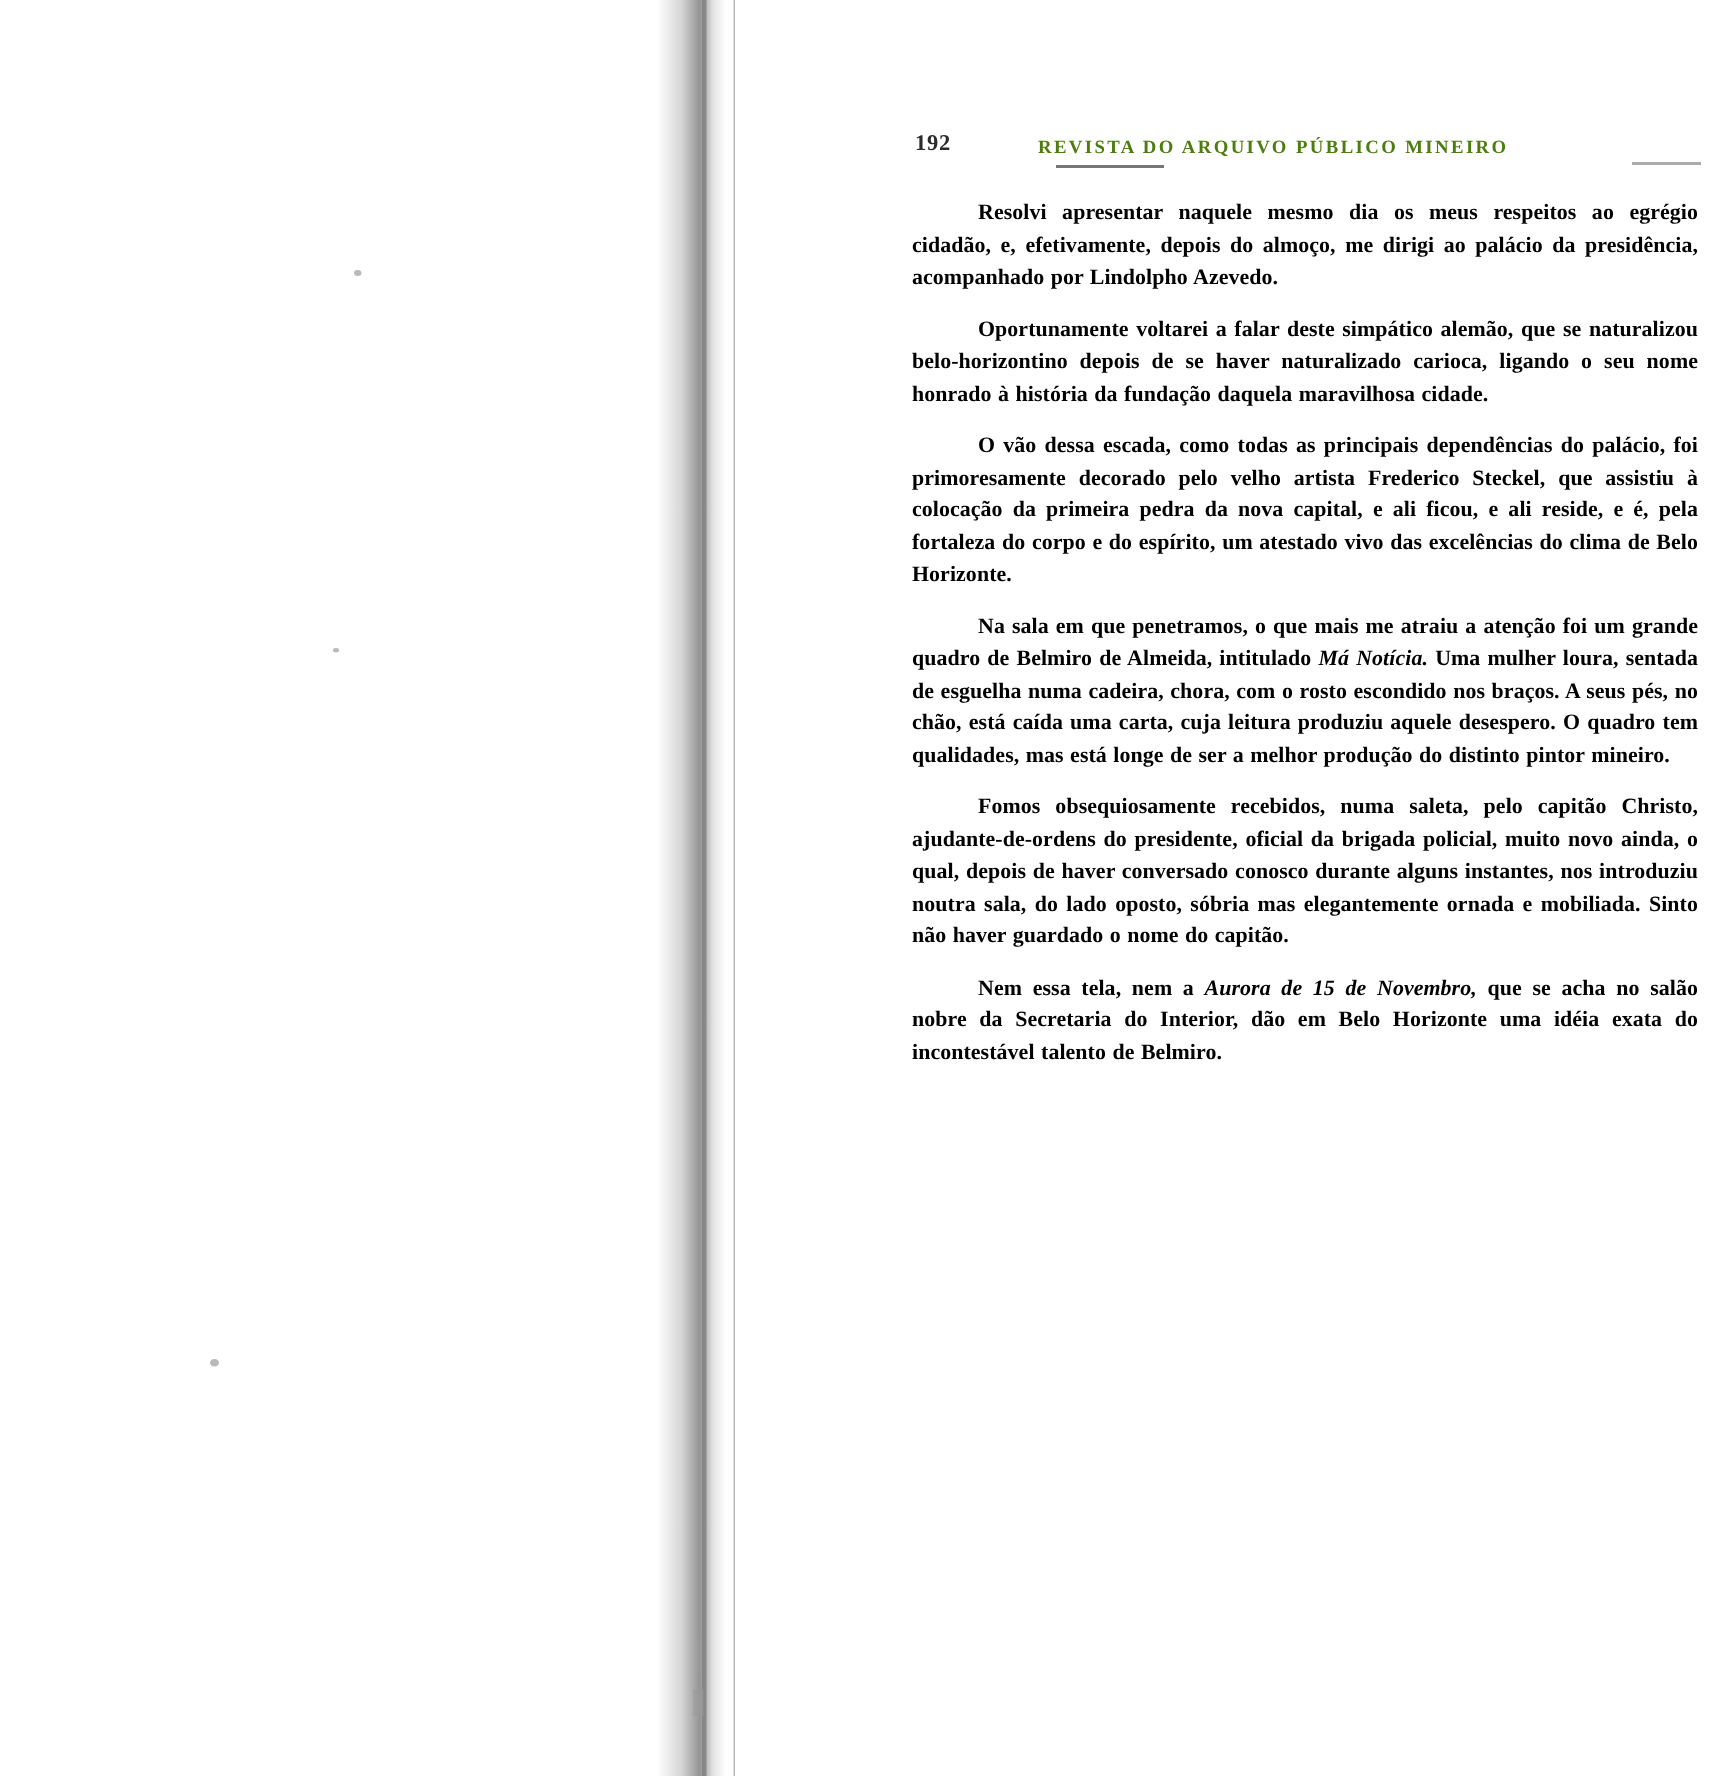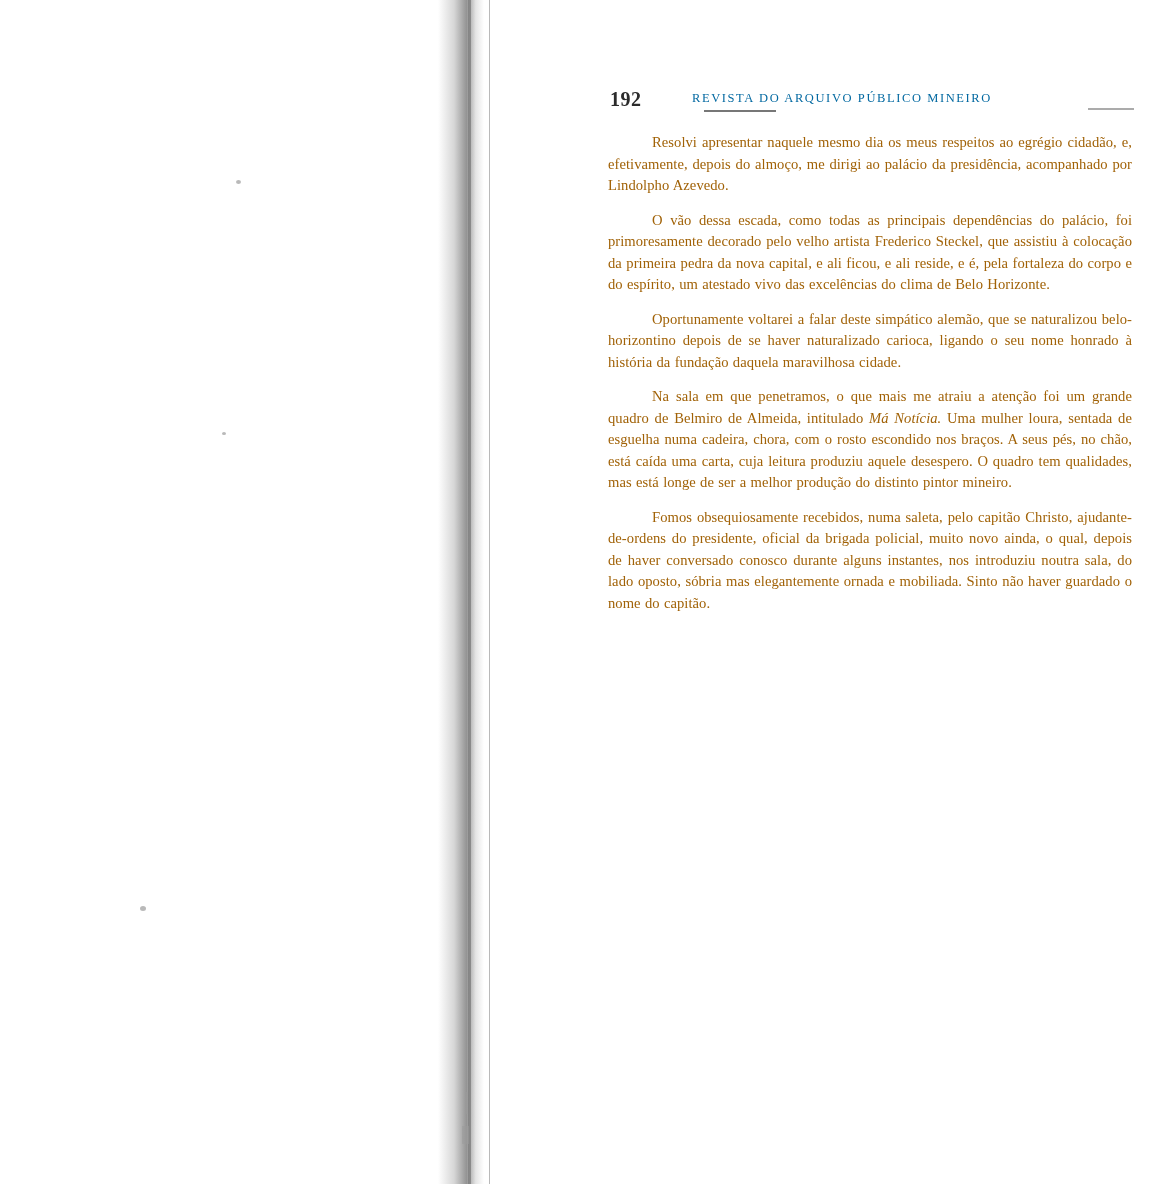--- a/index.html
+++ b/index.html
@@ -70,33 +70,34 @@
   }
 
   #running-head {
     position: relative;
     height: 34px;
   }
   .folio {
     position: absolute;
     left: 14px;
     top: 0;
-    font-size: 20px;
+    font-size: 15px;
     font-weight: bold;
     color: #2b2b2b;
     letter-spacing: .5px;
   }
   .head-title {
     position: absolute;
     left: 96px;
     top: 3px;
     font-size: 12.5px;
     letter-spacing: 1.6px;
-    color: #0369a1;
+    color: #4d7c0f;
     white-space: nowrap;
+    font-weight: bold;
   }
   .rule-left {
     position: absolute;
     left: 108px;
     top: 22px;
     width: 72px;
     height: 2px;
     background: #555;
     opacity: .8;
   }
@@ -114,22 +115,22 @@
     margin-top: 10px;
     padding-left: 12px;
     padding-right: 4px;
   }
   p.para {
     margin: 0 0 13px 0;
     text-indent: 44px;
     text-align: justify;
     font-size: 14.6px;
     line-height: 21.5px;
-    color: #a16207;
-    font-weight: 400;
+    color: #000000;
+    font-weight: 700;
     letter-spacing: .05px;
     word-spacing: .6px;
   }
   p.para:last-child { margin-bottom: 0; }
   .ital { font-style: italic; }
 </style>
 </head>
 <body>
 
 <div id="scan-artifacts">
@@ -147,27 +148,32 @@
 
   <div id="running-head">
     <span class="folio">192</span>
     <span class="head-title">REVISTA DO ARQUIVO PÚBLICO MINEIRO</span>
     <span class="rule-left"></span>
     <span class="rule-right"></span>
   </div>
 
   <div id="body-text">
     <p class="para">Resolvi apresentar naquele mesmo dia os meus respeitos ao egrégio cidadão, e, efetivamente, depois do almoço, me dirigi ao palácio da presidência, acompanhado por Lindolpho Azevedo.</p>
+    <p class="para">Oportunamente voltarei a falar deste simpático alemão, que se naturalizou belo-horizontino depois de se haver naturalizado carioca, ligando o seu nome honrado à história da fundação daquela maravilhosa cidade.</p>
     <p class="para">O vão dessa escada, como todas as principais dependências do palácio, foi primoresamente decorado pelo velho artista Frederico Steckel, que assistiu à colocação da primeira pedra da nova capital, e ali ficou, e ali reside, e é, pela fortaleza do corpo e do espírito, um atestado vivo das excelências do clima de Belo Horizonte.</p>
-    <p class="para">Oportunamente voltarei a falar deste simpático alemão, que se naturalizou belo-horizontino depois de se haver naturalizado carioca, ligando o seu nome honrado à história da fundação daquela maravilhosa cidade.</p>
 
 
     <p class="para">
       <span>Na sala em que penetramos, o que mais me atraiu a atenção foi um grande quadro de Belmiro de Almeida, intitulado</span>
       <span class="ital">Má Notícia.</span>
       <span>Uma mulher loura, sentada de esguelha numa cadeira, chora, com o rosto escondido nos braços. A seus pés, no chão, está caída uma carta, cuja leitura produziu aquele desespero. O quadro tem qualidades, mas está longe de ser a melhor produção do distinto pintor mineiro.</span>
     </p>
 
     <p class="para">Fomos obsequiosamente recebidos, numa saleta, pelo capitão Christo, ajudante-de-ordens do presidente, oficial da brigada policial, muito novo ainda, o qual, depois de haver conversado conosco durante alguns instantes, nos introduziu noutra sala, do lado oposto, sóbria mas elegantemente ornada e mobiliada. Sinto não haver guardado o nome do capitão.</p>
 
+    <p class="para">
+      <span>Nem essa tela, nem a</span>
+      <span class="ital">Aurora de 15 de Novembro,</span>
+      <span>que se acha no salão nobre da Secretaria do Interior, dão em Belo Horizonte uma idéia exata do incontestável talento de Belmiro.</span>
+    </p>
   </div>
 
 </div>
 
 </body></html>

